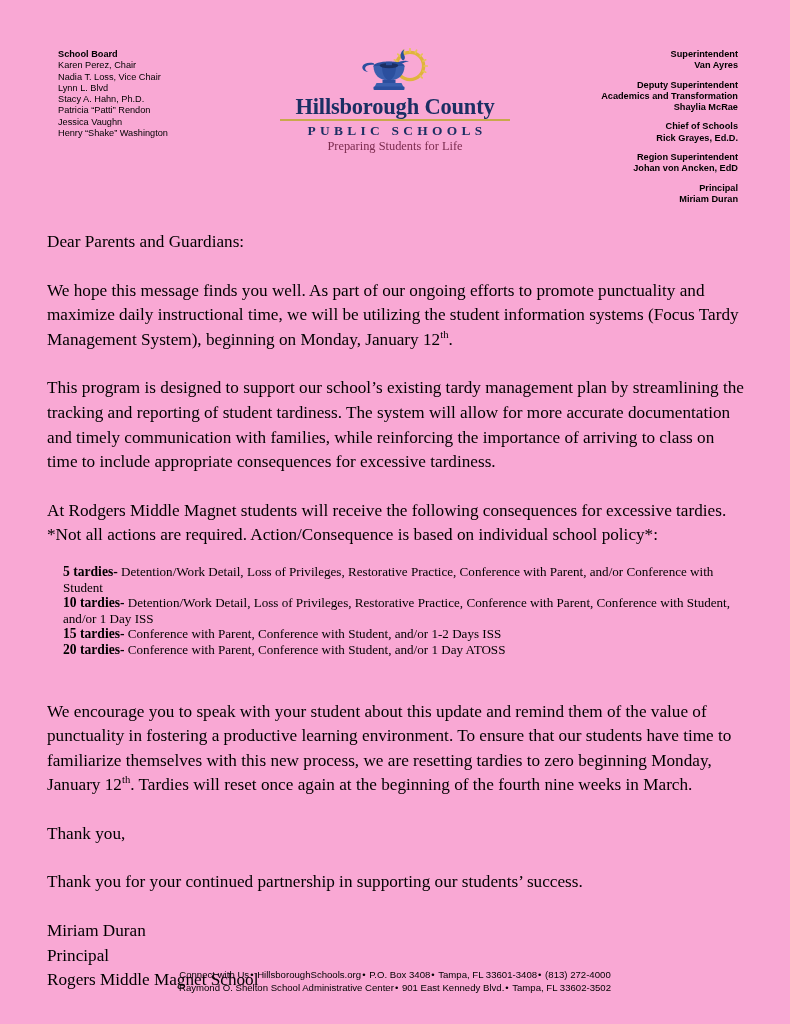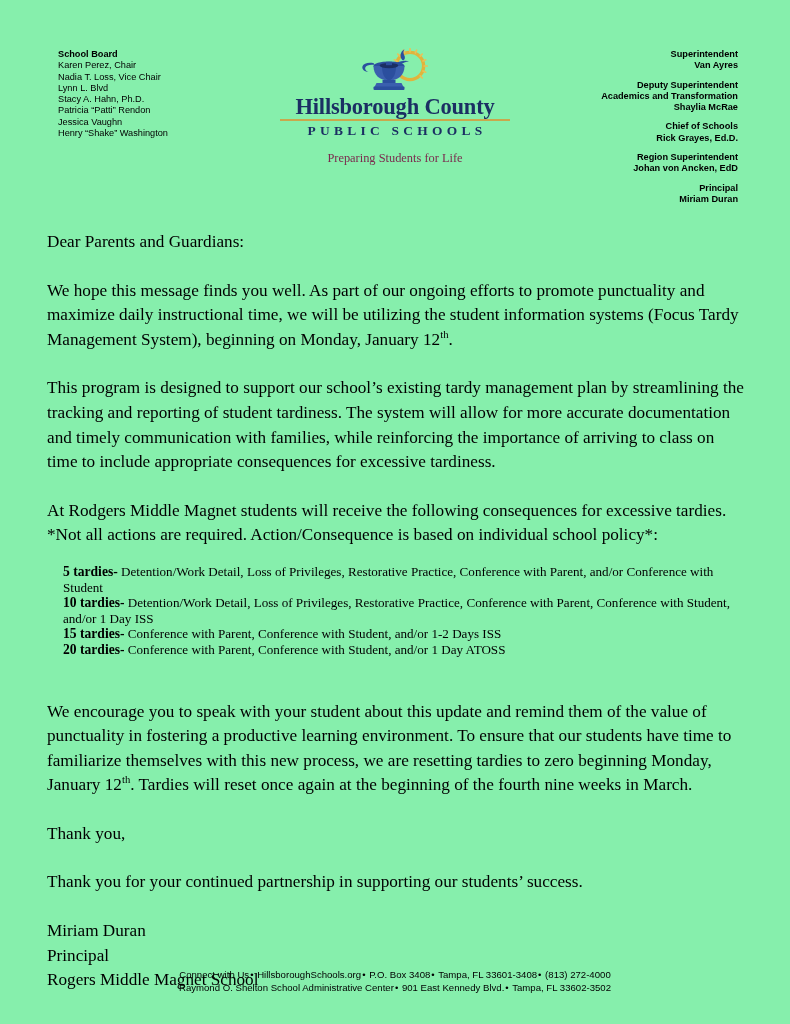--- a/index.html
+++ b/index.html
@@ -15,21 +15,21 @@
     font-family: "Liberation Serif", "DejaVu Serif", serif;
     color: #000000;
     overflow: hidden;
   }
 
   .page {
     position: relative;
     width: 790px;
     height: 1024px;
     box-sizing: border-box;
-    background: #86efac;
+    background: #f9a8d4;
   }
 
   
   .header {
     position: relative;
     height: 180px;
   }
 
   .board-block {
     position: absolute;
@@ -100,21 +100,21 @@
     letter-spacing: 4.3px;
     line-height: 15px;
     white-space: nowrap;
     text-indent: 4px;
   }
   .logo-tag {
     font-family: "Liberation Serif", "DejaVu Serif", serif;
     font-size: 12.4px;
     color: #7b2b4e;
     line-height: 15px;
-    margin-top: 13px;
+    margin-top: 1px;
     white-space: nowrap;
   }
 
   
   .letter {
     position: absolute;
     left: 47px;
     top: 230px;
     width: 700px;
     font-size: 17.2px;

